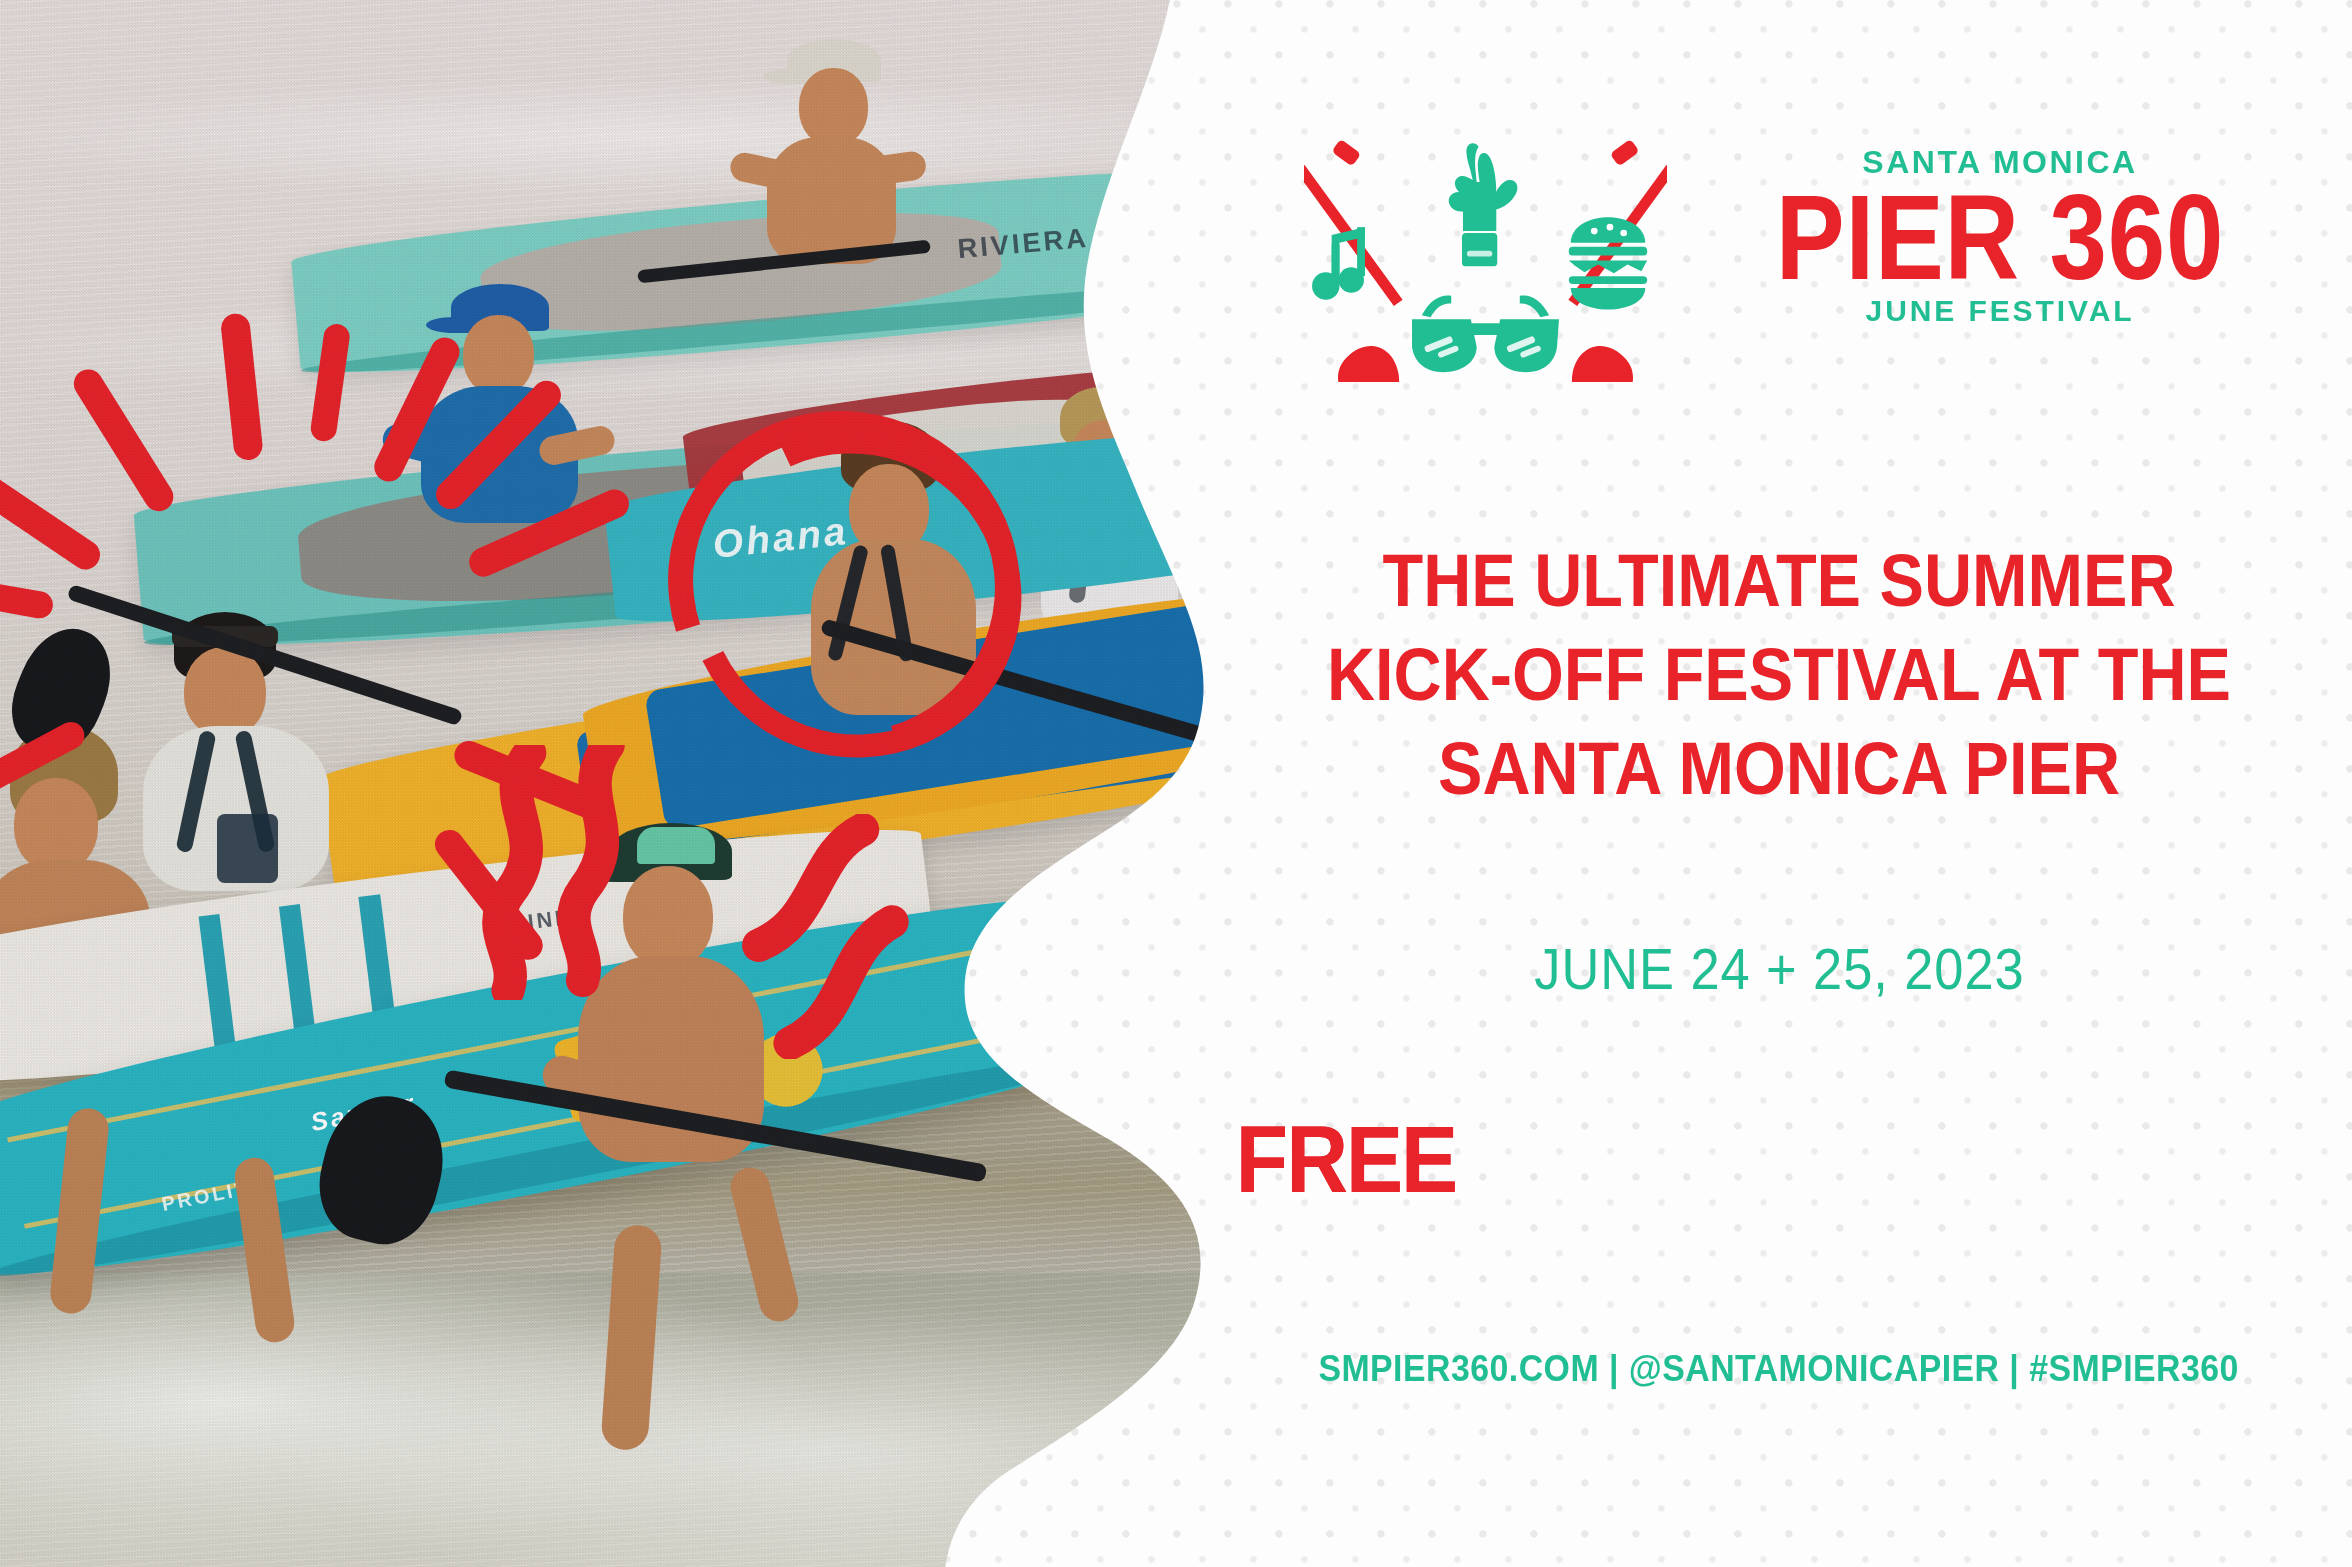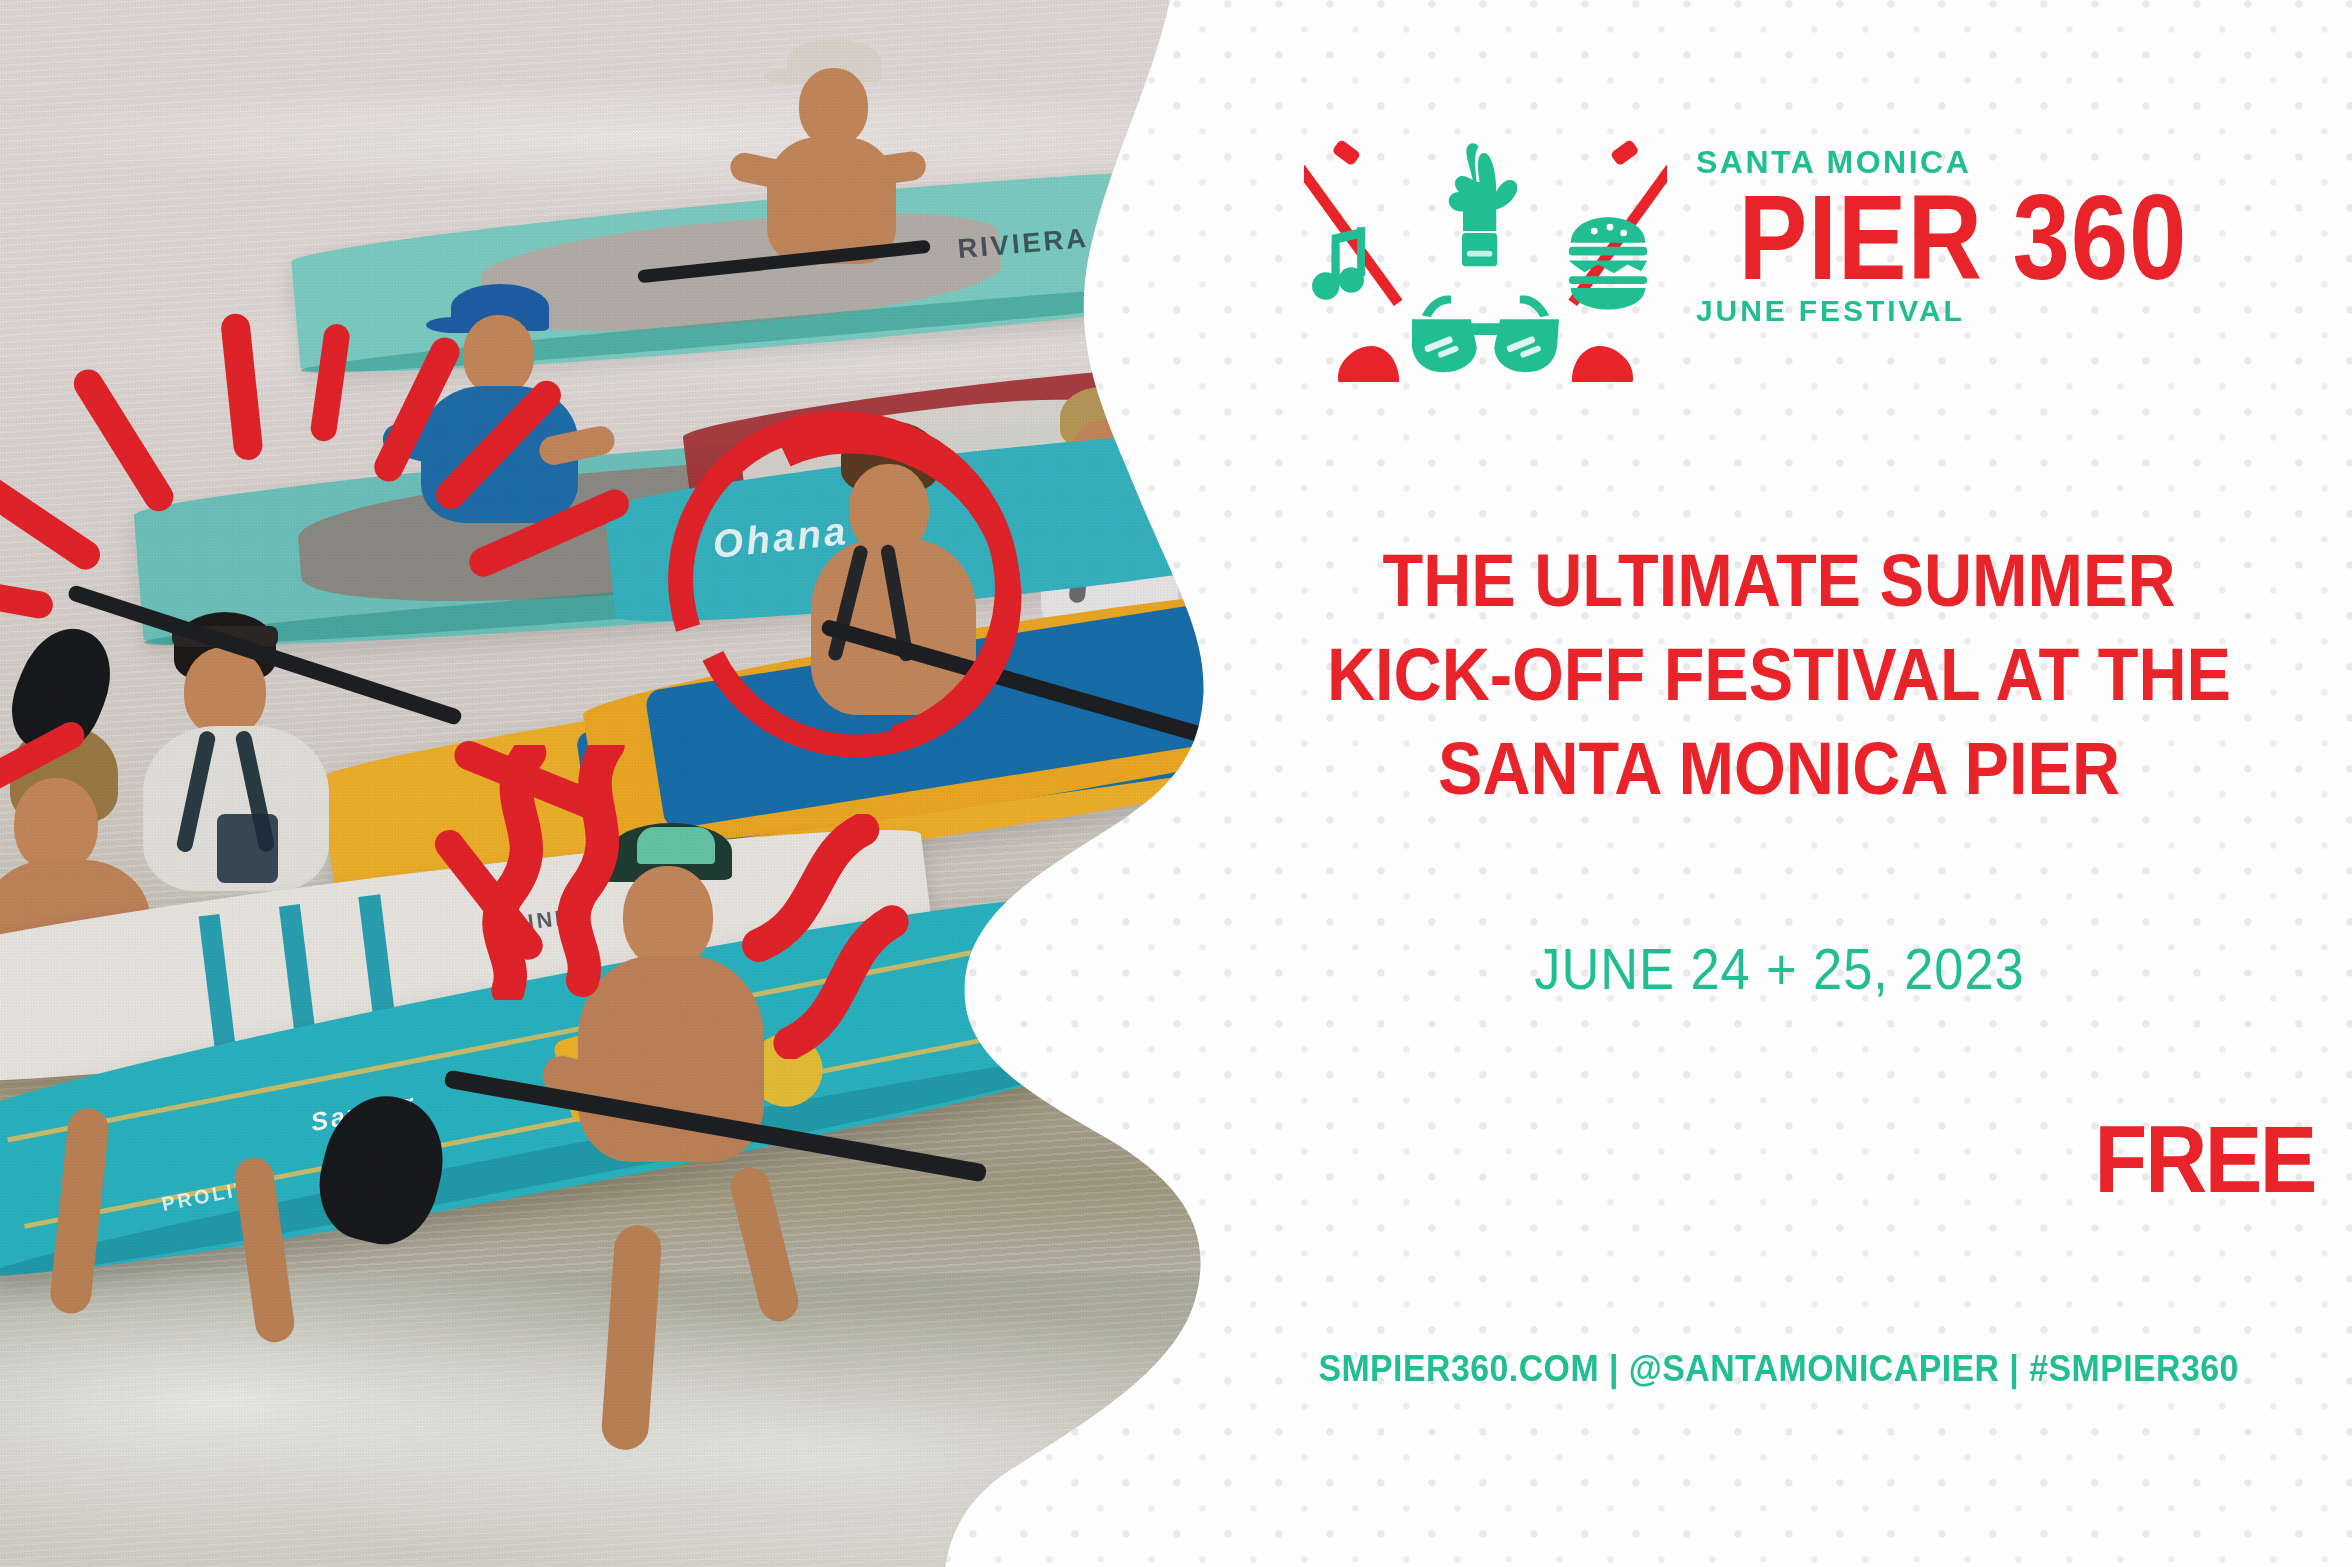--- a/index.html
+++ b/index.html
@@ -101,21 +101,21 @@
     background-image:
       repeating-conic-gradient(rgba(0,0,0,.5) 0% 25%, rgba(255,255,255,0) 0% 50%);
     background-size:2.9px 2.9px;
   }
 
   
   .content{position:absolute;left:1206px;top:0;width:1147px;height:1567px;}
 
   .logo{position:absolute;left:98px;top:137px;width:1000px;height:245px;}
   .logo-badge{position:absolute;left:0;top:0;width:363px;height:245px;}
-  .logo-type{position:absolute;left:392px;top:7.8px;width:608px;}
+  .logo-type{position:absolute;left:392px;top:7.8px;width:608px;text-align:center;}
 
   .lt-top,.lt-bottom{
     color:#20BE92;font-weight:800;letter-spacing:2.5px;
     font-family:"Liberation Sans",sans-serif;
   }
   .lt-top{font-size:32px;line-height:35px;}
   .lt-bottom{font-size:30px;line-height:33px;letter-spacing:2.9px;}
   .lt-main{
     color:#E8232A;font-weight:700;font-size:120px;line-height:114px;
     letter-spacing:1px;transform:scaleX(.86);transform-origin:50% 50%;
@@ -129,21 +129,21 @@
   }
   .headline span{display:block;transform:scaleX(.90);transform-origin:50% 50%;white-space:nowrap;}
 
   .dates{
     position:absolute;left:39px;top:936px;width:1068px;text-align:center;
     color:#20BE92;font-weight:400;font-size:57px;letter-spacing:1px;
   }
   .dates span{display:inline-block;transform:scaleX(.92);}
 
   .free{
-    position:absolute;left:39px;top:1112px;width:1068px;text-align:right;
+    position:absolute;left:32px;top:1112px;width:1068px;text-align:left;
   }
   .free span{
     display:inline-block;color:#E8232A;font-weight:700;font-size:84px;
     letter-spacing:-2px;transform:scaleY(1.12) scaleX(1.02);
     text-shadow:0 0 0 #E8232A;
   }
 
   .footer{
     position:absolute;left:39px;top:1348px;width:1068px;text-align:center;
     color:#20BE92;font-weight:700;font-size:36px;letter-spacing:0.5px;

